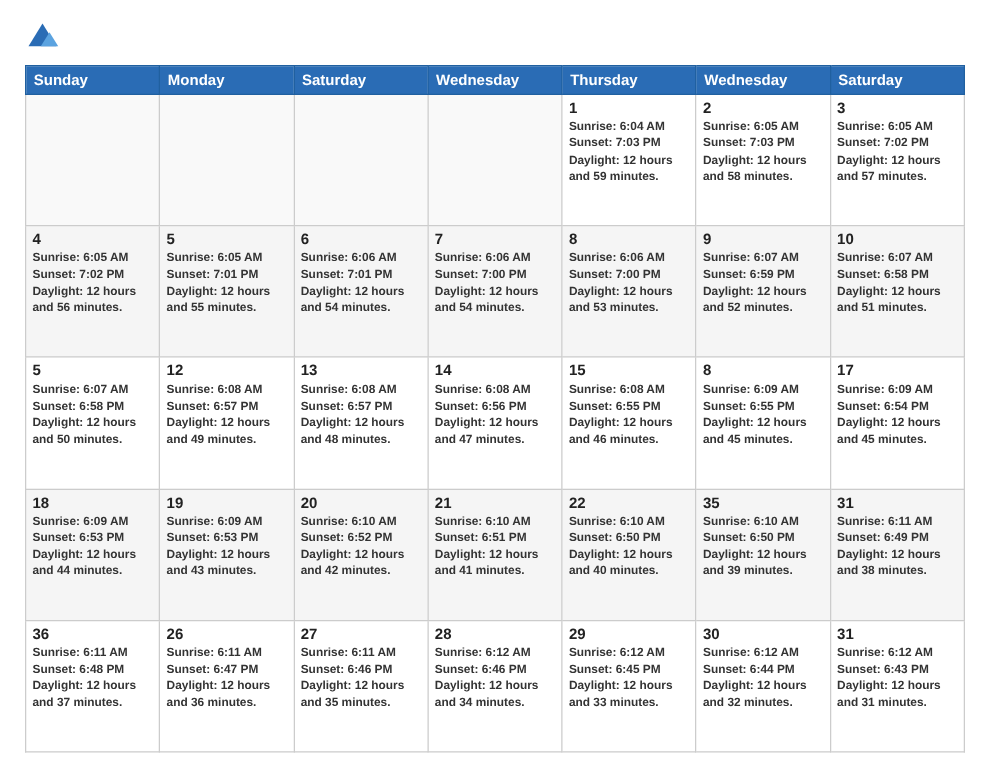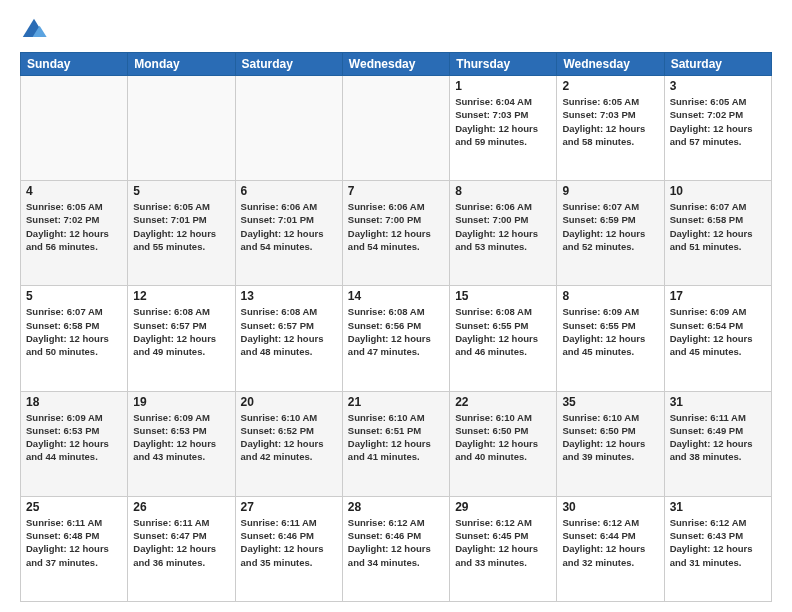--- a/index.html
+++ b/index.html
@@ -242,21 +242,21 @@
             <span class="day-num">35</span>
             <div class="day-info">Sunrise: 6:10 AM<br>Sunset: 6:50 PM<br>Daylight: 12 hours<br>and 39 minutes.</div>
           </td>
           <td>
             <span class="day-num">31</span>
             <div class="day-info">Sunrise: 6:11 AM<br>Sunset: 6:49 PM<br>Daylight: 12 hours<br>and 38 minutes.</div>
           </td>
         </tr>
         <tr>
           <td>
-            <span class="day-num">25</span>
+            <span class="day-num">36</span>
             <div class="day-info">Sunrise: 6:11 AM<br>Sunset: 6:48 PM<br>Daylight: 12 hours<br>and 37 minutes.</div>
           </td>
           <td>
             <span class="day-num">26</span>
             <div class="day-info">Sunrise: 6:11 AM<br>Sunset: 6:47 PM<br>Daylight: 12 hours<br>and 36 minutes.</div>
           </td>
           <td>
             <span class="day-num">27</span>
             <div class="day-info">Sunrise: 6:11 AM<br>Sunset: 6:46 PM<br>Daylight: 12 hours<br>and 35 minutes.</div>
           </td>

